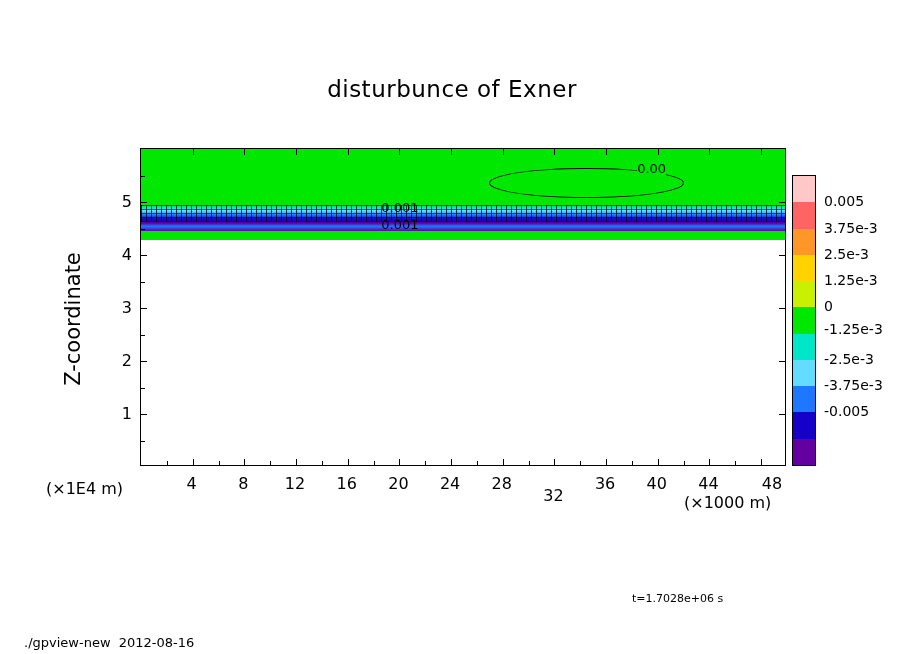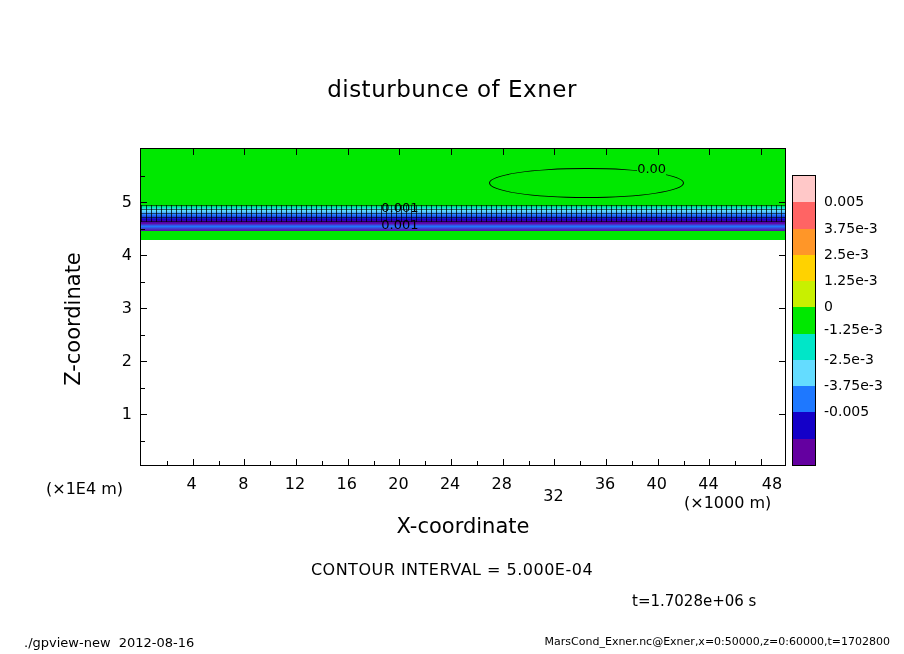--- a/index.html
+++ b/index.html
@@ -134,21 +134,21 @@
     font-size: 16px;
   }
   #contour-interval {
     left: 0; top: 560px; width: 904px;
     text-align: center;
     font-size: 16px;
     letter-spacing: 0.5px;
   }
   #time-label {
     left: 632px; top: 592px;
-    font-size: 15px;
+    font-size: 11px;
   }
   #footer-left {
     left: 24px; top: 635px;
     font-size: 13px;
   }
   #footer-right {
     right: 14px; top: 635px;
     font-size: 11px;
     text-align: right;
   }
@@ -238,28 +238,25 @@
       <div class="tick-y" style="top: 53px;"></div>
       <div class="tick-y-right" style="top: 53px;"></div>
       <div class="tick-y minor" style="top: 291.5px;"></div>
       <div class="tick-y minor" style="top: 238.5px;"></div>
       <div class="tick-y minor" style="top: 185.5px;"></div>
       <div class="tick-y minor" style="top: 132.5px;"></div>
       <div class="tick-y minor" style="top: 79.5px;"></div>
       <div class="tick-y minor" style="top: 26.5px;"></div>
     </div>
 
-  <div class="txt" id="xaxis-title">X-coordinate</div>
   <div class="txt" id="yaxis-title">Z-coordinate</div>
   <div class="txt" id="unit-left">(×1E4 m)</div>
   <div class="txt" id="unit-right">(×1000 m)</div>
-  <div class="txt" id="contour-interval">CONTOUR INTERVAL = 5.000E-04</div>
   <div class="txt" id="time-label">t=1.7028e+06 s</div>
   <div class="txt" id="footer-left">./gpview-new  2012-08-16</div>
-  <div class="txt" id="footer-right">MarsCond_Exner.nc@Exner,x=0:50000,z=0:60000,t=1702800</div>
 
   <div id="colorbar">
       <div class="cb-cell" style="height: 26.2727px; background: rgb(255, 200, 200);"></div>
       <div class="cb-cell" style="height: 26.2727px; background: rgb(255, 100, 100);"></div>
       <div class="cb-cell" style="height: 26.2727px; background: rgb(255, 150, 40);"></div>
       <div class="cb-cell" style="height: 26.2727px; background: rgb(255, 210, 0);"></div>
       <div class="cb-cell" style="height: 26.2727px; background: rgb(200, 240, 0);"></div>
       <div class="cb-cell" style="height: 26.2727px; background: rgb(0, 232, 0);"></div>
       <div class="cb-cell" style="height: 26.2727px; background: rgb(0, 230, 200);"></div>
       <div class="cb-cell" style="height: 26.2727px; background: rgb(100, 220, 255);"></div>

